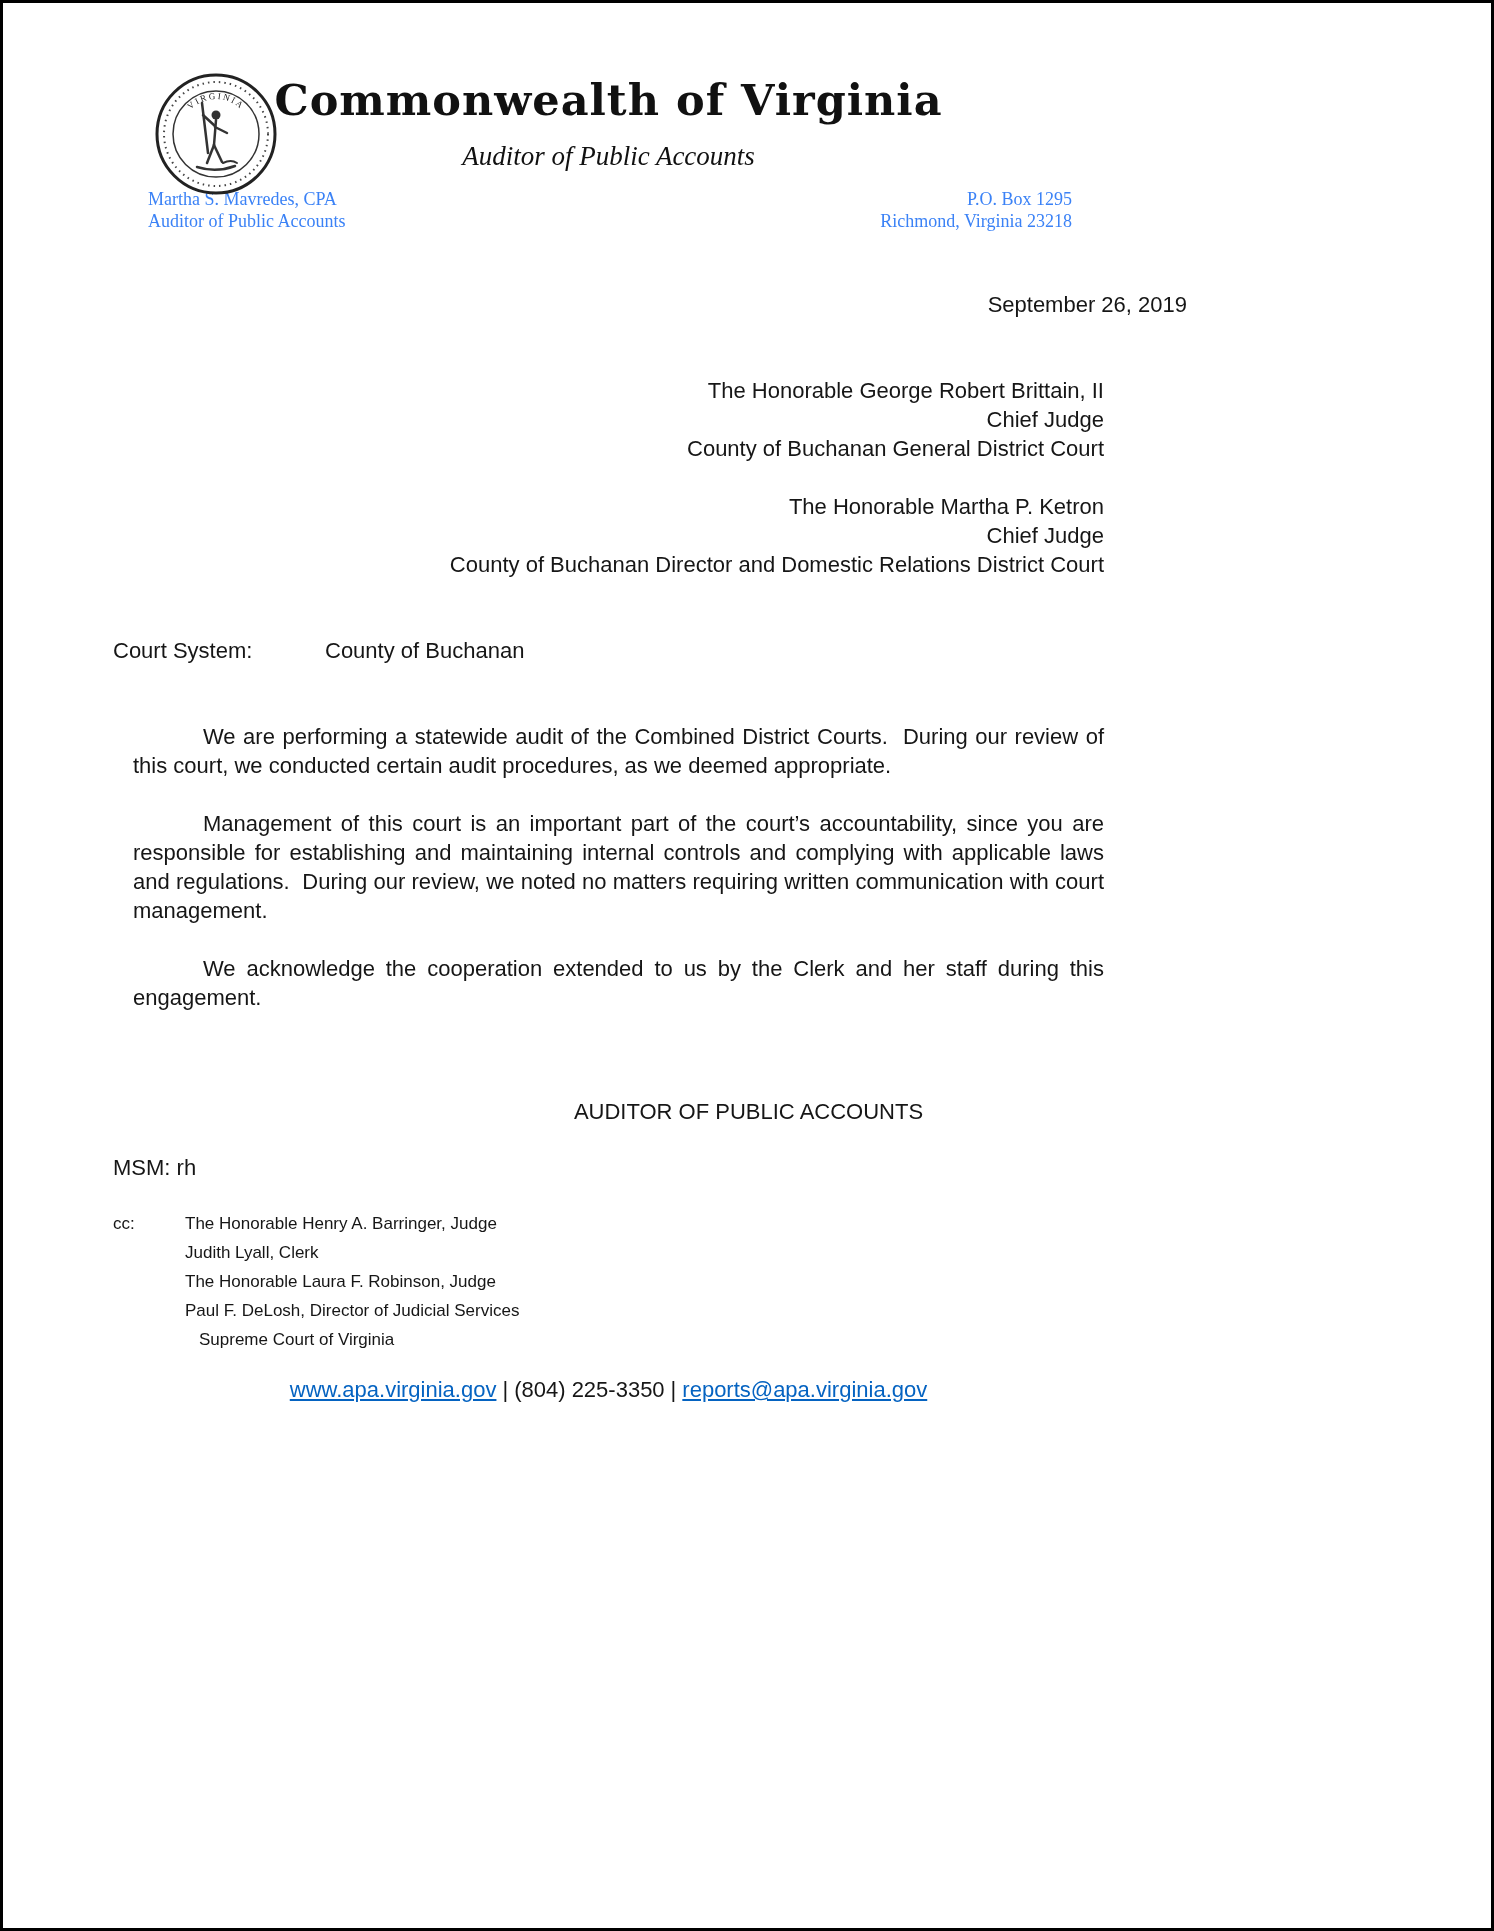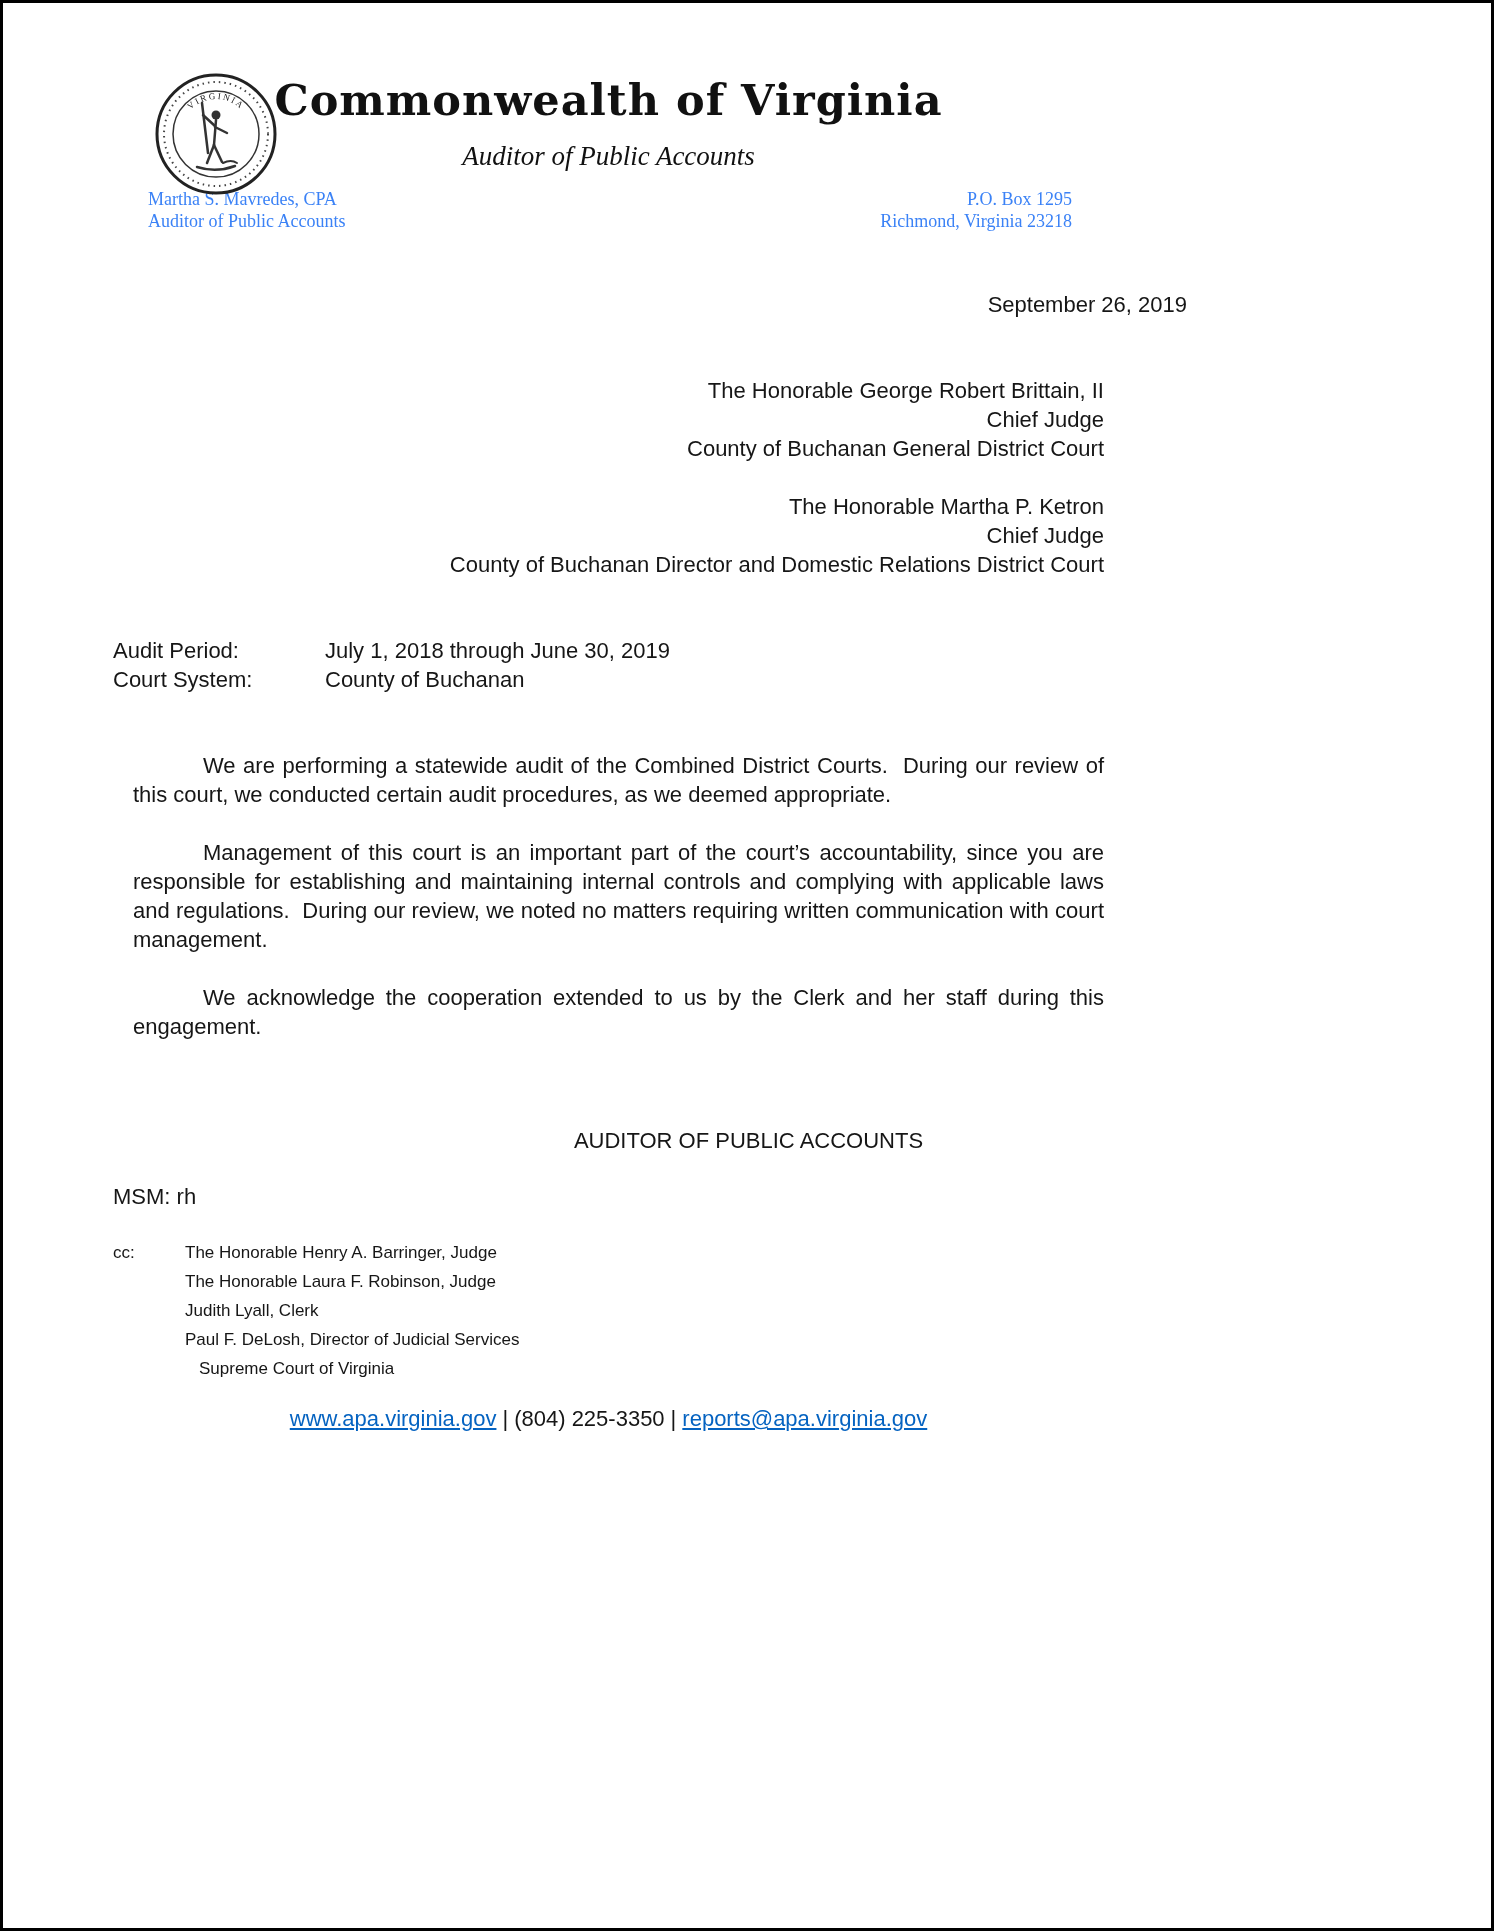--- a/index.html
+++ b/index.html
@@ -152,45 +152,41 @@
       </div>
       <div class="recipient">
         <div>The Honorable Martha P. Ketron</div>
         <div>Chief Judge</div>
         <div>County of Buchanan Director and Domestic Relations District Court</div>
       </div>
     </div>
 
     <div class="details">
       <div class="detail-row">
-        <div class="detail-label">Audit Period:</div>
-        <div class="detail-value">July 1, 2018 through June 30, 2019</div>
-      </div>
-      <div class="detail-row">
         <div class="detail-label">Court System:</div>
         <div class="detail-value">County of Buchanan</div>
       </div>
     </div>
 
     <div class="body-paragraphs">
       <p class="para">We are performing a statewide audit of the Combined District Courts.  During our review of this court, we conducted certain audit procedures, as we deemed appropriate.</p>
       <p class="para">Management of this court is an important part of the court’s accountability, since you are responsible for establishing and maintaining internal controls and complying with applicable laws and regulations.  During our review, we noted no matters requiring written communication with court management.</p>
       <p class="para">We acknowledge the cooperation extended to us by the Clerk and her staff during this engagement.</p>
     </div>
 
     <div class="signature">AUDITOR OF PUBLIC ACCOUNTS</div>
 
     <div class="reference">MSM: rh</div>
 
     <div class="cc">
       <div class="cc-label">cc:</div>
       <div class="cc-list">
         <div>The Honorable Henry A. Barringer, Judge</div>
+        <div>Judith Lyall, Clerk</div>
         <div>The Honorable Laura F. Robinson, Judge</div>
-        <div>Judith Lyall, Clerk</div>
         <div>Paul F. DeLosh, Director of Judicial Services</div>
         <div class="cc-item-indented">Supreme Court of Virginia</div>
       </div>
     </div>
 
     <div class="footer">
       <a>www.apa.virginia.gov</a><span class="sep">|</span><span class="phone">(804) 225-3350</span><span class="sep">|</span><a>reports@apa.virginia.gov</a>
     </div>
 
   </div>

